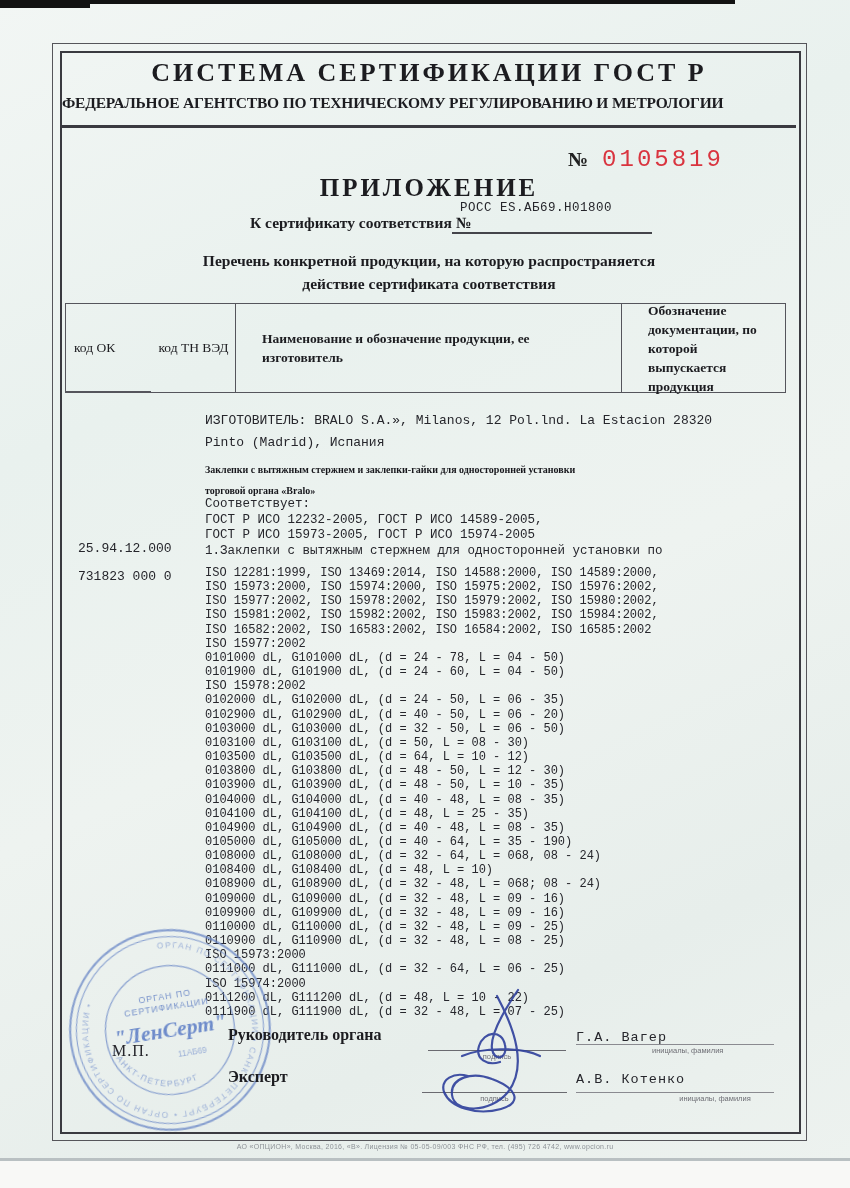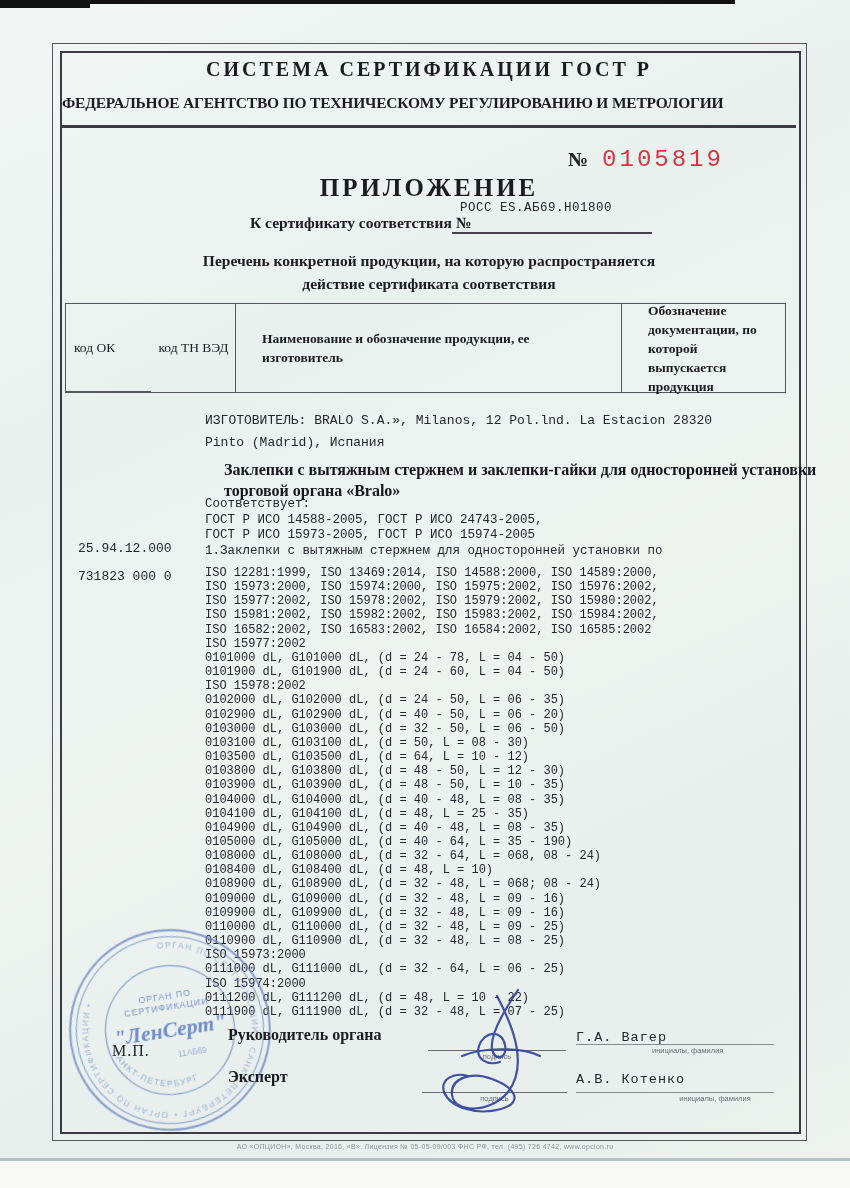--- a/index.html
+++ b/index.html
@@ -21,21 +21,21 @@
   .bar-top    { position:absolute; left:0; top:0; width:735px; height:4px; background:#121212; }
   .bar-corner { position:absolute; left:0; top:0; width:90px;  height:8px; background:#121212; }
 
   
   .frame-outer { position:absolute; left:52px; top:43px;  width:753px; height:1096px; border:1.5px solid #55555a; }
   .frame-inner { position:absolute; left:60px; top:51px;  width:737px; height:1079px; border:2.5px solid #3a3a40; }
   .header-rule { position:absolute; left:62px; top:125px; width:734px; height:3px; background:#3a3a40; }
 
   
   .h-system { position:absolute; left:62px; top:58px;  width:734px; text-align:center;
-              font-weight:bold; font-size:20px; letter-spacing:3px; }
+              font-weight:bold; font-size:26px; letter-spacing:3px; }
   .h-agency { position:absolute; left:62px; top:94px;  width:734px; 
               font-weight:bold; font-size:15.5px; letter-spacing:-0.2px; }
 
   .doc-number { position:absolute; left:568px; top:146px; white-space:nowrap; }
   .doc-number .no  { font-size:20px; font-weight:bold; color:#222; }
   .doc-number .num { font-family:"Liberation Mono","DejaVu Sans Mono",monospace;
                      font-size:24px; color:#d9343f; letter-spacing:3px; margin-left:14px; }
 
   .doc-title { position:absolute; left:62px; top:174px; width:734px; text-align:center;
                font-weight:bold; font-size:25px; letter-spacing:3px; }
@@ -56,22 +56,22 @@
   .tbl .c1 > div { flex:1; display:flex; align-items:center; padding-left:8px; font-size:13.5px; }
   .tbl .c1 > div:first-child { border-bottom:1.3px solid #55555c; }
   .tbl .c2 { width:333px; border-right:1.3px solid #55555c; }
   .tbl .c3 { flex:1; }
   .tbl .c2, .tbl .c3 { display:flex; align-items:center; justify-content:center;
                        font-weight:bold; font-size:13.5px; padding:0 26px; line-height:19px; }
 
   
   .mono { font-family:"Liberation Mono","DejaVu Sans Mono",monospace; color:#26262c; white-space:pre; }
   .manufacturer { position:absolute; left:205px; top:410px; font-size:13px; line-height:22px; }
-  .product-bold { position:absolute; left:205px; top:459px; font-weight:bold; font-size:16px;
-                  line-height:21px; color:#17171c;margin-left:19px; }
+  .product-bold { position:absolute; left:205px; top:459px; font-weight:bold; font-size:10px;
+                  line-height:21px; color:#17171c; }
   .conformity   { position:absolute; left:205px; top:497px; font-size:12.5px; line-height:15.6px; }
   .code-ok      { position:absolute; left:78px;  top:541px; font-size:13px; }
   .code-tnved   { position:absolute; left:78px;  top:569px; font-size:13px; }
   .spec-lines   { position:absolute; left:205px; top:566px; font-size:12px; line-height:14.15px; }
 
   
   .role-head   { position:absolute; left:228px; top:1026px; font-weight:bold; font-size:16px; }
   .role-expert { position:absolute; left:228px; top:1068px; font-weight:bold; font-size:16px; }
   .mp          { position:absolute; left:112px; top:1042px; font-size:16px; letter-spacing:1px; color:#26262c; }
 
@@ -135,21 +135,21 @@
     <div class="c3">Обозначение документации, по которой выпускается продукция</div>
   </div>
 
   <div class="manufacturer mono"><div>ИЗГОТОВИТЕЛЬ: BRALO S.A.», Milanos, 12 Pol.lnd. La Estacion 28320</div><div>Pinto (Madrid), Испания</div></div>
 
   <div class="product-bold">
       <div>Заклепки с вытяжным стержнем и заклепки-гайки для односторонней установки</div>
       <div>торговой органа «Bralo»</div>
     </div>
 
-  <div class="conformity mono"><div>Соответствует:</div><div>ГОСТ Р ИСО 14588-2005, ГОСТ Р ИСО 24743-2005,</div><div>ГОСТ Р ИСО 15973-2005, ГОСТ Р ИСО 15974-2005</div><div>1.Заклепки с вытяжным стержнем для односторонней установки по</div></div>
+  <div class="conformity mono"><div>Соответствует:</div><div>ГОСТ Р ИСО 12232-2005, ГОСТ Р ИСО 14589-2005,</div><div>ГОСТ Р ИСО 15973-2005, ГОСТ Р ИСО 15974-2005</div><div>1.Заклепки с вытяжным стержнем для односторонней установки по</div></div>
 
   <div class="code-ok mono">25.94.12.000</div>
   <div class="code-tnved mono">731823 000 0</div>
 
   <div class="spec-lines mono"><div>ISO 12281:1999, ISO 13469:2014, ISO 14588:2000, ISO 14589:2000,</div><div>ISO 15973:2000, ISO 15974:2000, ISO 15975:2002, ISO 15976:2002,</div><div>ISO 15977:2002, ISO 15978:2002, ISO 15979:2002, ISO 15980:2002,</div><div>ISO 15981:2002, ISO 15982:2002, ISO 15983:2002, ISO 15984:2002,</div><div>ISO 16582:2002, ISO 16583:2002, ISO 16584:2002, ISO 16585:2002</div><div>ISO 15977:2002</div><div>0101000 dL, G101000 dL, (d = 24 - 78, L = 04 - 50)</div><div>0101900 dL, G101900 dL, (d = 24 - 60, L = 04 - 50)</div><div>ISO 15978:2002</div><div>0102000 dL, G102000 dL, (d = 24 - 50, L = 06 - 35)</div><div>0102900 dL, G102900 dL, (d = 40 - 50, L = 06 - 20)</div><div>0103000 dL, G103000 dL, (d = 32 - 50, L = 06 - 50)</div><div>0103100 dL, G103100 dL, (d = 50, L = 08 - 30)</div><div>0103500 dL, G103500 dL, (d = 64, L = 10 - 12)</div><div>0103800 dL, G103800 dL, (d = 48 - 50, L = 12 - 30)</div><div>0103900 dL, G103900 dL, (d = 48 - 50, L = 10 - 35)</div><div>0104000 dL, G104000 dL, (d = 40 - 48, L = 08 - 35)</div><div>0104100 dL, G104100 dL, (d = 48, L = 25 - 35)</div><div>0104900 dL, G104900 dL, (d = 40 - 48, L = 08 - 35)</div><div>0105000 dL, G105000 dL, (d = 40 - 64, L = 35 - 190)</div><div>0108000 dL, G108000 dL, (d = 32 - 64, L = 068, 08 - 24)</div><div>0108400 dL, G108400 dL, (d = 48, L = 10)</div><div>0108900 dL, G108900 dL, (d = 32 - 48, L = 068; 08 - 24)</div><div>0109000 dL, G109000 dL, (d = 32 - 48, L = 09 - 16)</div><div>0109900 dL, G109900 dL, (d = 32 - 48, L = 09 - 16)</div><div>0110000 dL, G110000 dL, (d = 32 - 48, L = 09 - 25)</div><div>0110900 dL, G110900 dL, (d = 32 - 48, L = 08 - 25)</div><div>ISO 15973:2000</div><div>0111000 dL, G111000 dL, (d = 32 - 64, L = 06 - 25)</div><div>ISO 15974:2000</div><div>0111200 dL, G111200 dL, (d = 48, L = 10 - 22)</div><div>0111900 dL, G111900 dL, (d = 32 - 48, L = 07 - 25)</div></div>
 
   <svg class="stamp-svg" viewBox="0 0 200 200">
     <defs>
       <path id="ringArc" d="M 100,21 a 79,79 0 1 1 -0.01,0"></path>
       <path id="botArc" d="M 42,112 A 61,61 0 0 0 158,112"></path>

